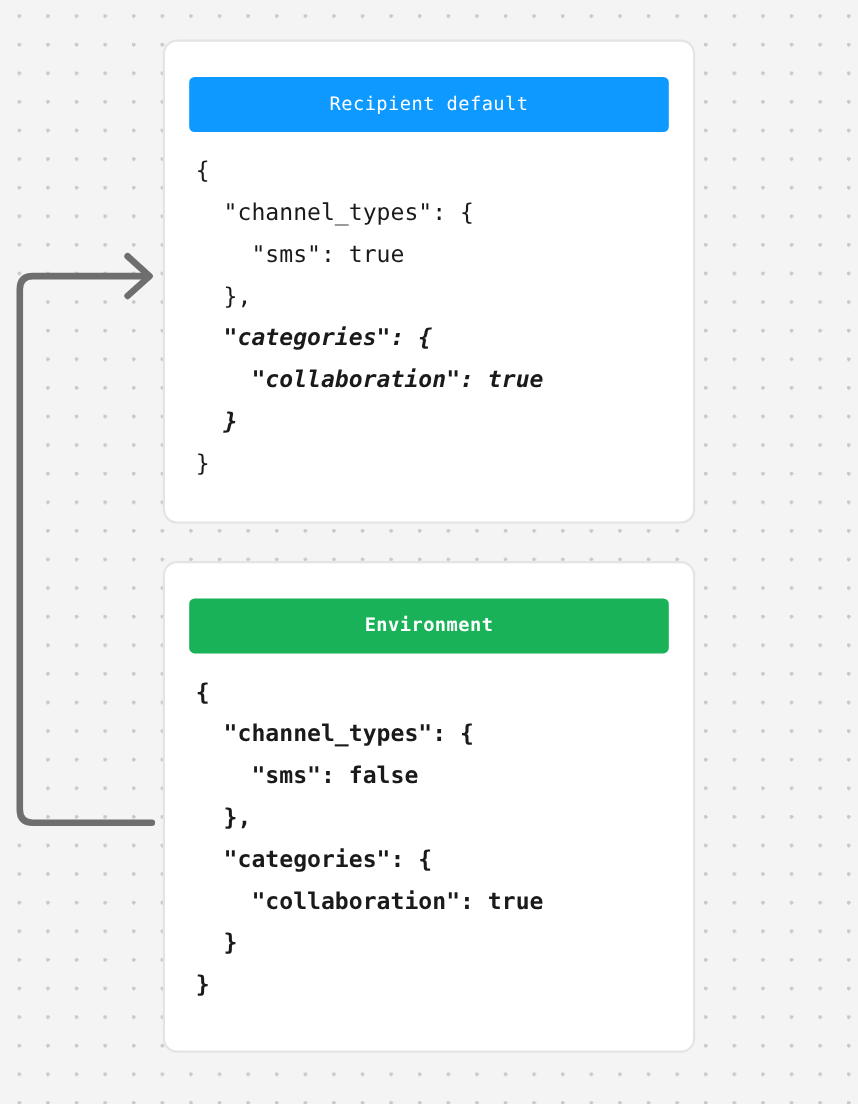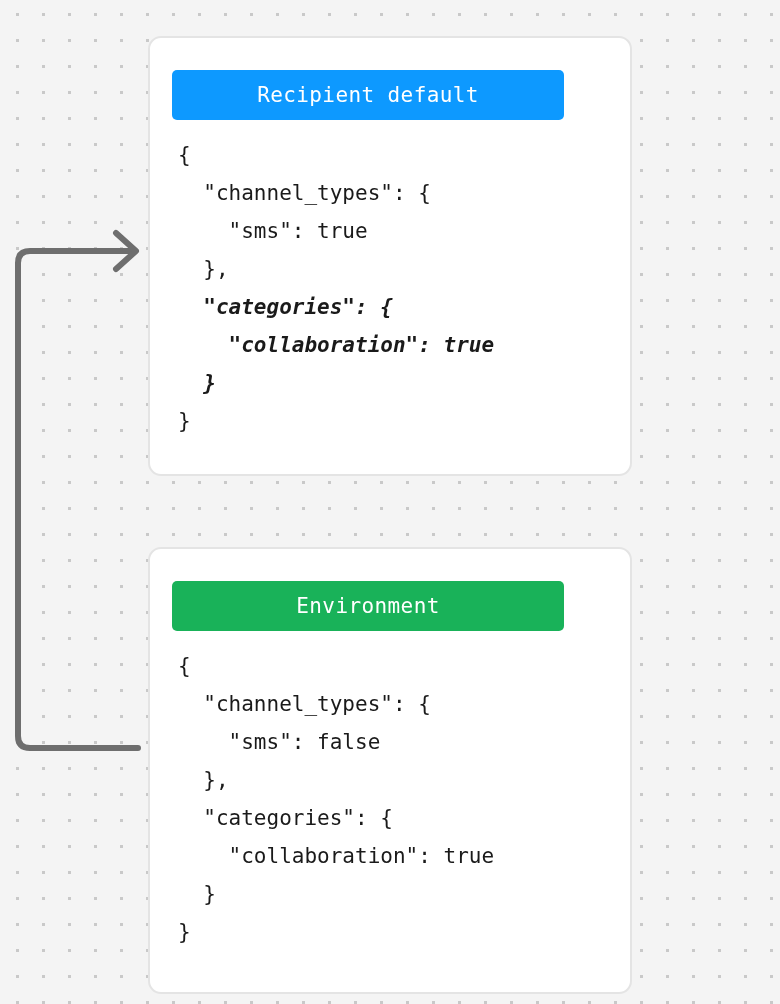--- a/index.html
+++ b/index.html
@@ -39,35 +39,35 @@
   .card {
     position: absolute;
     left: 148px;
     width: 484px;
     box-sizing: border-box;
     background: #ffffff;
     border: 2px solid #e4e4e4;
     border-radius: 13px;
   }
   #card-recipient { top: 36px;  height: 440px; }
-  #card-environment { top: 547px; height: 447px; }
+  #card-environment { top: 510px; height: 447px; font-weight: bold; }
 
   .card-header {
     position: absolute;
     left: 22px;
     top: 32px;
-    width: 392px;
+    width: 436px;
     height: 50px;
     border-radius: 5px;
     display: flex;
     align-items: center;
     justify-content: center;
     color: #ffffff;
     font-family: "DejaVu Sans Mono", monospace;
-    font-size: 21px;
+    font-size: 17px;
     letter-spacing: 0.4px;
     white-space: nowrap;
   }
   .header-blue  { background: #0d99ff; }
   .header-green { background: #19b259; }
 
   .card-body {
     position: absolute;
     left: 28px;
     top: 98px;

